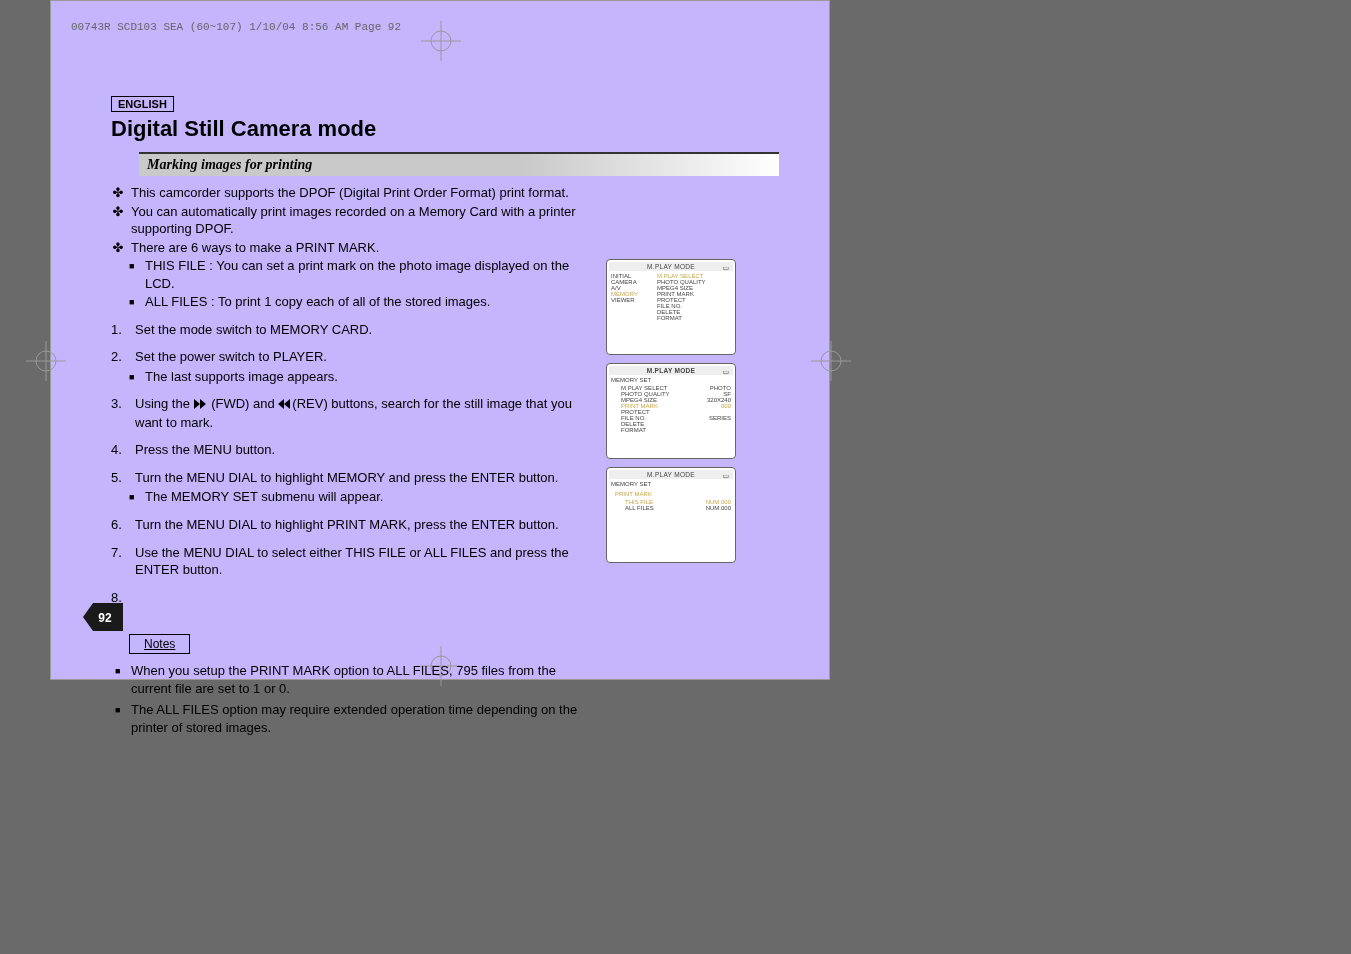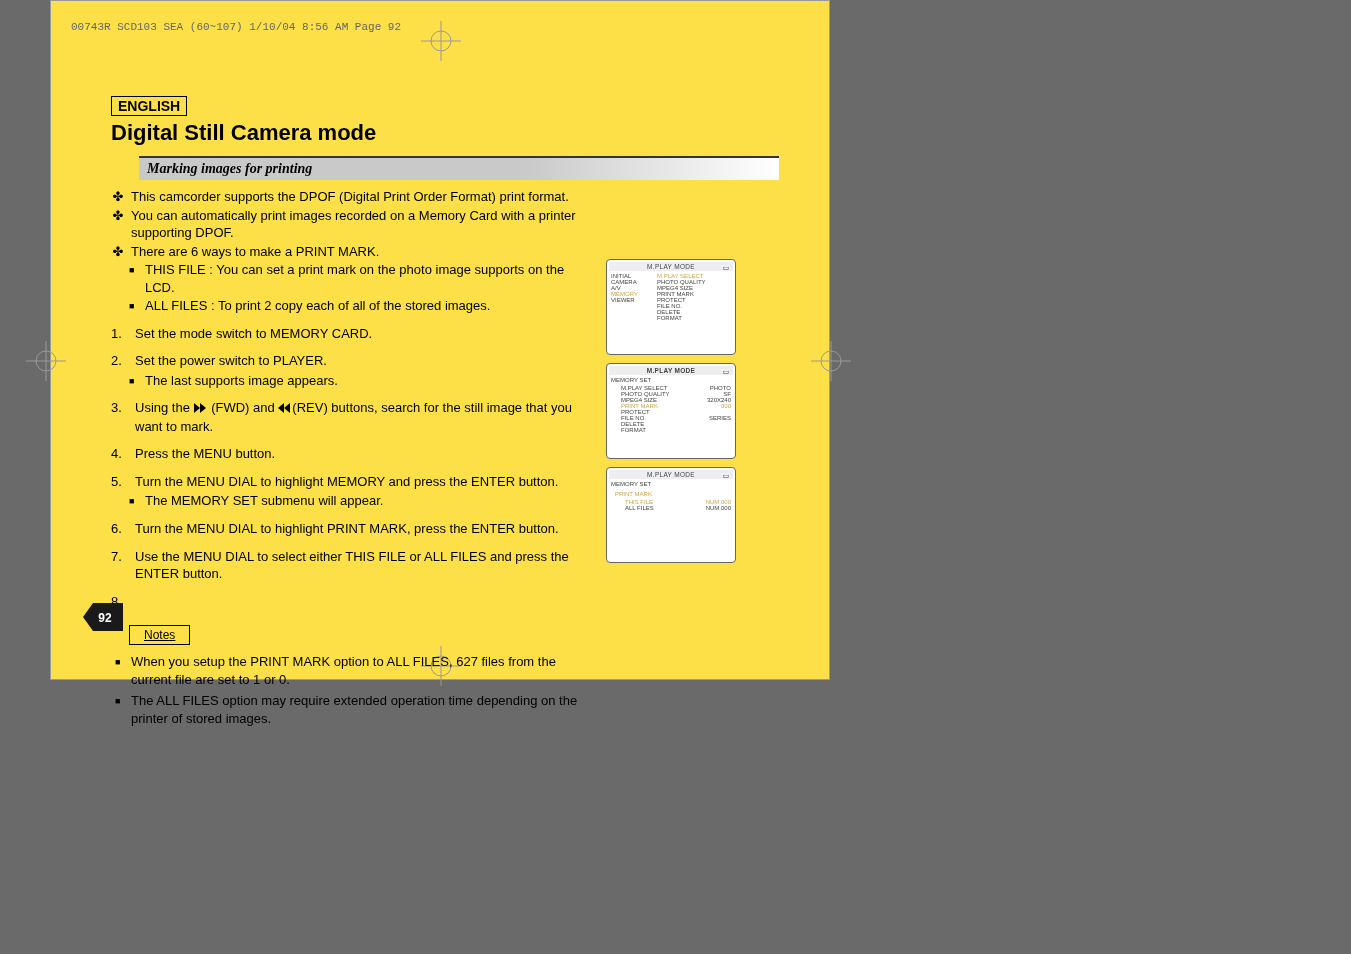--- a/index.html
+++ b/index.html
@@ -12,21 +12,21 @@
     height: 954px;
     position: relative;
     overflow: hidden;
   }
   .page {
     position: absolute;
     left: 50px;
     top: 0;
     width: 780px;
     height: 680px;
-    background: #fde047;
+    background: #c4b5fd;
     border: 1px solid #999;
   }
   .header-strip {
     position: absolute;
     top: 20px; left: 20px;
     font-family: "Courier New", monospace;
     font-size: 11px;
     color: #666;
   }
   .reg-top { position: absolute; top: 20px; left: 370px; }
@@ -34,21 +34,21 @@
   .reg-left { position: absolute; top: 340px; left: -25px; }
   .reg-right { position: absolute; top: 340px; left: 760px; }
   .reg svg { display:block; }
 
   .content { position: absolute; top: 95px; left: 60px; width: 680px; }
 
   .lang-box {
     display: inline-block;
     border: 1px solid #000;
     padding: 1px 6px;
-    font-size: 14px;
+    font-size: 11px;
     font-weight: bold;
   }
   .title {
     font-size: 22px;
     font-weight: bold;
     margin-top: 4px;
   }
   .subtitle-bar {
     margin-top: 10px;
     background: linear-gradient(to right, #c9c9c9 0%, #c9c9c9 60%, #fff 100%);
@@ -72,21 +72,21 @@
   .ol-num { flex: 0 0 18px; }
   .ol-sub { display:flex; gap:6px; margin-left:18px; margin-top:2px; }
 
   .icon-fwd, .icon-rev { display:inline-block; vertical-align:middle; }
 
   .notes-box {
     display: inline-block;
     border: 1px solid #000;
     padding: 1px 14px;
     font-size: 12px;
-    margin-top: 15px;
+    margin-top: 28px;
     margin-left: 18px;
     text-decoration: underline;
   }
   .notes-list { margin-top: 8px; }
   .notes-list .sub-bullet-line { margin-left: 4px; margin-bottom:4px; }
 
   .page-num {
     position: absolute;
     left: 32px; top: 602px;
     width: 40px; height: 36px;
@@ -165,25 +165,25 @@
       <div class="bullet-line">
           <span class="bullet-clover">✤</span>
           <span>You can automatically print images recorded on a Memory Card with a printer supporting DPOF.</span>
         </div>
       <div class="bullet-line">
           <span class="bullet-clover">✤</span>
           <span>There are 6 ways to make a PRINT MARK.</span>
         </div>
       <div class="sub-bullet-line">
           <span class="sub-bullet-square">■</span>
-          <span>THIS FILE : You can set a print mark on the photo image supports on the LCD.</span>
+          <span>THIS FILE : You can set a print mark on the photo image displayed on the LCD.</span>
         </div>
       <div class="sub-bullet-line">
           <span class="sub-bullet-square">■</span>
-          <span>ALL FILES : To print 2 copy each of all of the stored images.</span>
+          <span>ALL FILES : To print 1 copy each of all of the stored images.</span>
         </div>
 
       <div class="ol-item">
           <span class="ol-num">1.</span>
           <span>Set the mode switch to MEMORY CARD.</span>
         </div>
 
       <div class="ol-item">
           <span class="ol-num">2.</span>
           <span>Set the power switch to PLAYER.</span>
@@ -229,21 +229,21 @@
           <span>Use the MENU DIAL to select either THIS FILE or ALL FILES and press the ENTER button.</span>
         </div>
       <div class="ol-item">
           <span class="ol-num">8.</span>
         </div>
 
       <div class="notes-box">Notes</div>
       <div class="notes-list">
         <div class="sub-bullet-line">
             <span class="sub-bullet-square">■</span>
-            <span>When you setup the PRINT MARK option to ALL FILES, 627 files from the current file are set to 1 or 0.</span>
+            <span>When you setup the PRINT MARK option to ALL FILES, 795 files from the current file are set to 1 or 0.</span>
           </div>
         <div class="sub-bullet-line">
             <span class="sub-bullet-square">■</span>
             <span>The ALL FILES option may require extended operation time depending on the printer of stored images.</span>
           </div>
       </div>
     </div>
   </div>
 
   <div class="lcd lcd1">

